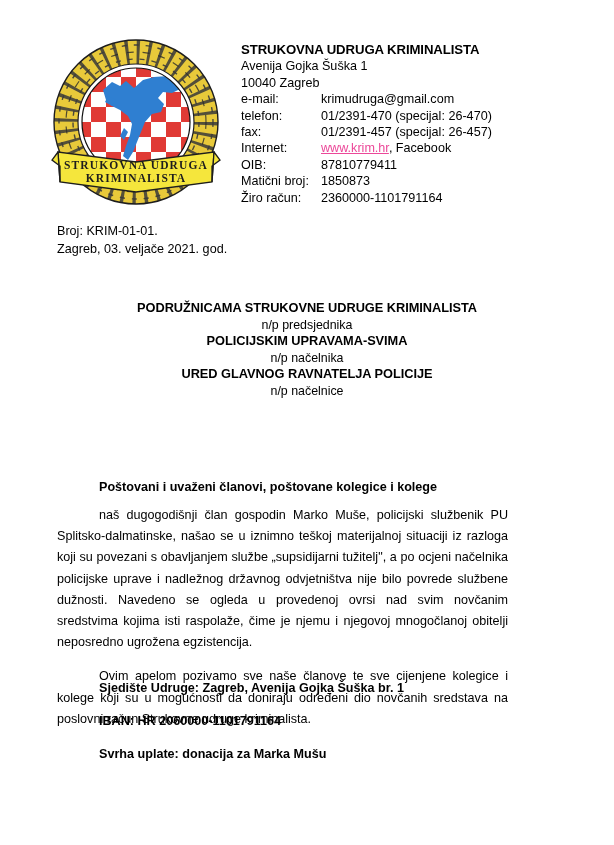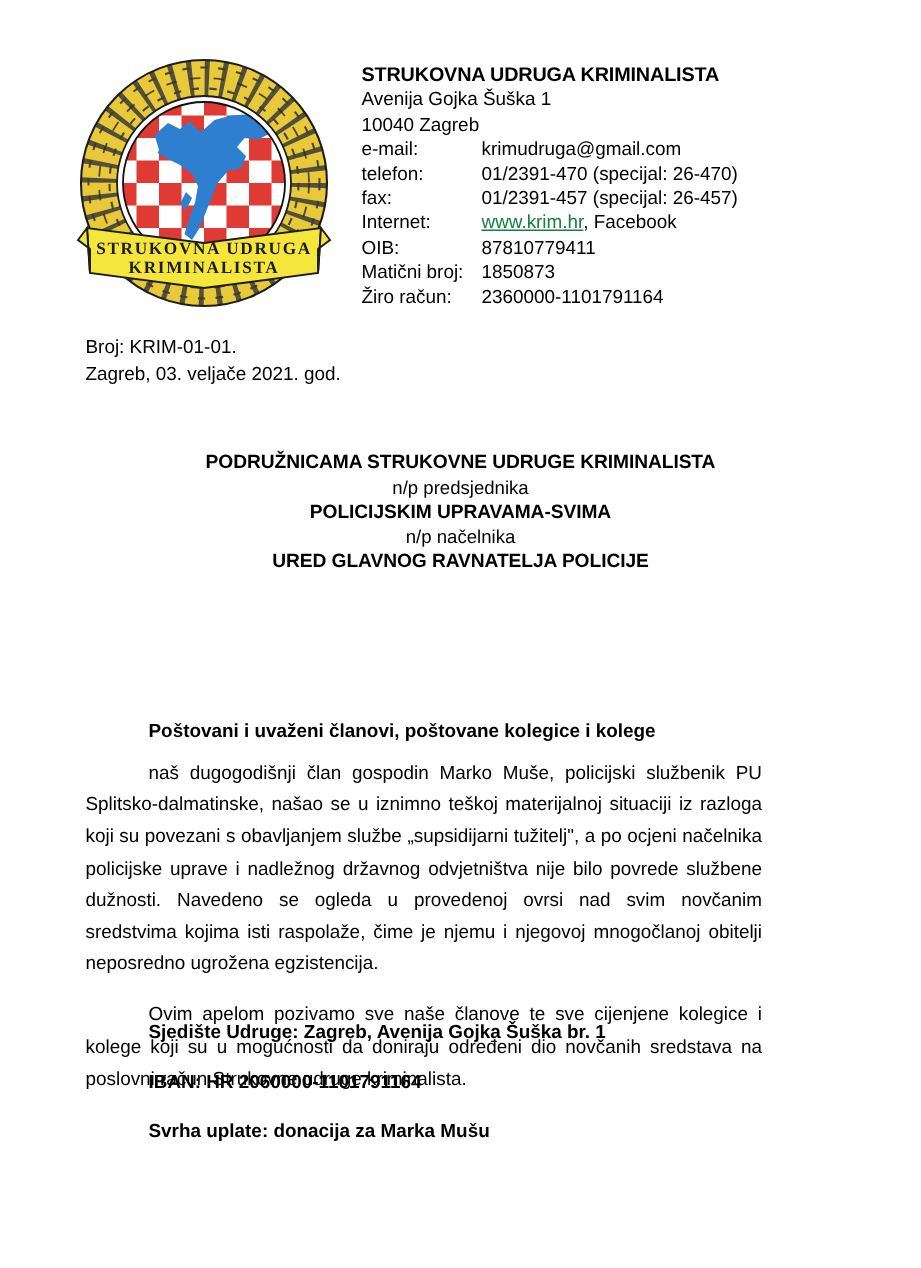--- a/index.html
+++ b/index.html
@@ -61,21 +61,21 @@
   }
   .kv {
     display: flex;
     font-size: 12.6px;
     line-height: 16.4px;
     white-space: nowrap;
   }
   .kv .k { width: 80px; flex: 0 0 80px; }
   .kv .v { flex: 1 1 auto; }
   .weblink {
-    color: #15803d;
+    color: #ec4899;
   }
 
   
   .refblock {
     position: absolute;
     left: 57px;
     top: 222px;
     width: 420px;
   }
   .refblock div {
@@ -292,20 +292,21 @@
     <div>Broj: KRIM-01-01.</div>
     <div>Zagreb, 03. veljače 2021. god.</div>
   </div>
 
   <div class="addressees">
     <div class="maj">PODRUŽNICAMA STRUKOVNE UDRUGE KRIMINALISTA</div>
     <div class="min">n/p predsjednika</div>
     <div class="maj">POLICIJSKIM UPRAVAMA-SVIMA</div>
     <div class="min">n/p načelnika</div>
     <div class="maj">URED GLAVNOG RAVNATELJA POLICIJE</div>
+    <div class="min">n/p načelnice</div>
   </div>
 
 
   <div class="salutation">Poštovani i uvaženi članovi, poštovane kolegice i kolege</div>
 
   <div class="body-text">
     <p>naš dugogodišnji član gospodin Marko Muše, policijski službenik PU Splitsko-dalmatinske, našao se u iznimno teškoj materijalnoj situaciji iz razloga koji su povezani s obavljanjem službe „supsidijarni tužitelj", a po ocjeni načelnika policijske uprave i nadležnog državnog odvjetništva nije bilo povrede službene dužnosti. Navedeno se ogleda u provedenoj ovrsi nad svim novčanim sredstvima kojima isti raspolaže, čime je njemu i njegovoj mnogočlanoj obitelji neposredno ugrožena egzistencija.</p>
     <p>Ovim apelom pozivamo sve naše članove te sve cijenjene kolegice i kolege koji su u mogućnosti da doniraju određeni dio novčanih sredstava na poslovni račun Strukovne udruge kriminalista.</p>
   </div>
 

